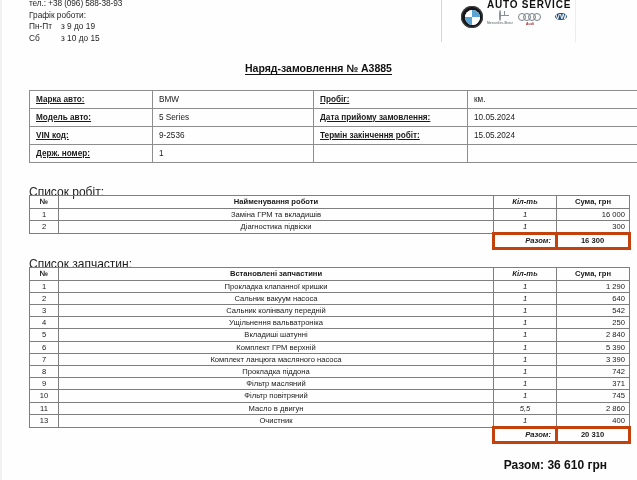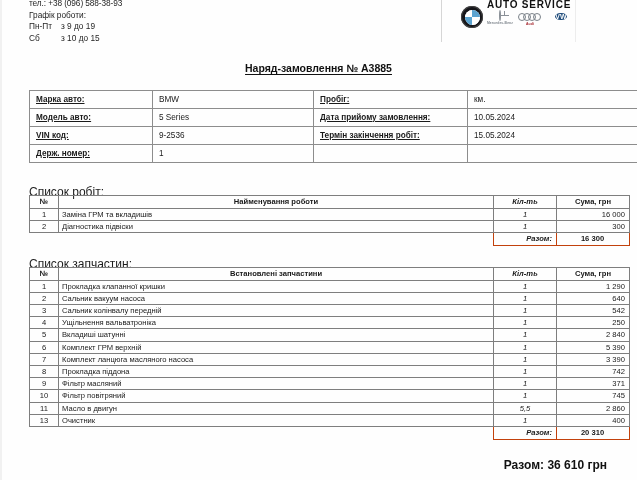--- a/index.html
+++ b/index.html
@@ -238,26 +238,26 @@
     overflow: hidden;
     white-space: nowrap;
   }
   .list-table th {
     font-weight: bold;
     text-align: center;
     height: 11.5px;
     line-height: 11.5px;
   }
   .c-num { width: 22px; text-align: center; }
-  .c-name { width: 428px; text-align: left; }
+  .c-name { width: 428px; text-align: center; }
   .c-qty { width: 56px; text-align: center; font-style: italic; }
   .c-sum { width: 66px; text-align: right; margin-top: 25px; }
   .list-table td.c-sum { padding-right: 4px; }
   .total-row td {
-    border: 1px solid #c2410c;
+    border: 3px solid #c2410c;
     font-weight: bold;
     height: 12px;
     line-height: 12px;
   }
   .total-row td.blank {
     border: none;
   }
   .total-row td.tlabel {
     text-align: right;
     padding-right: 4px;

